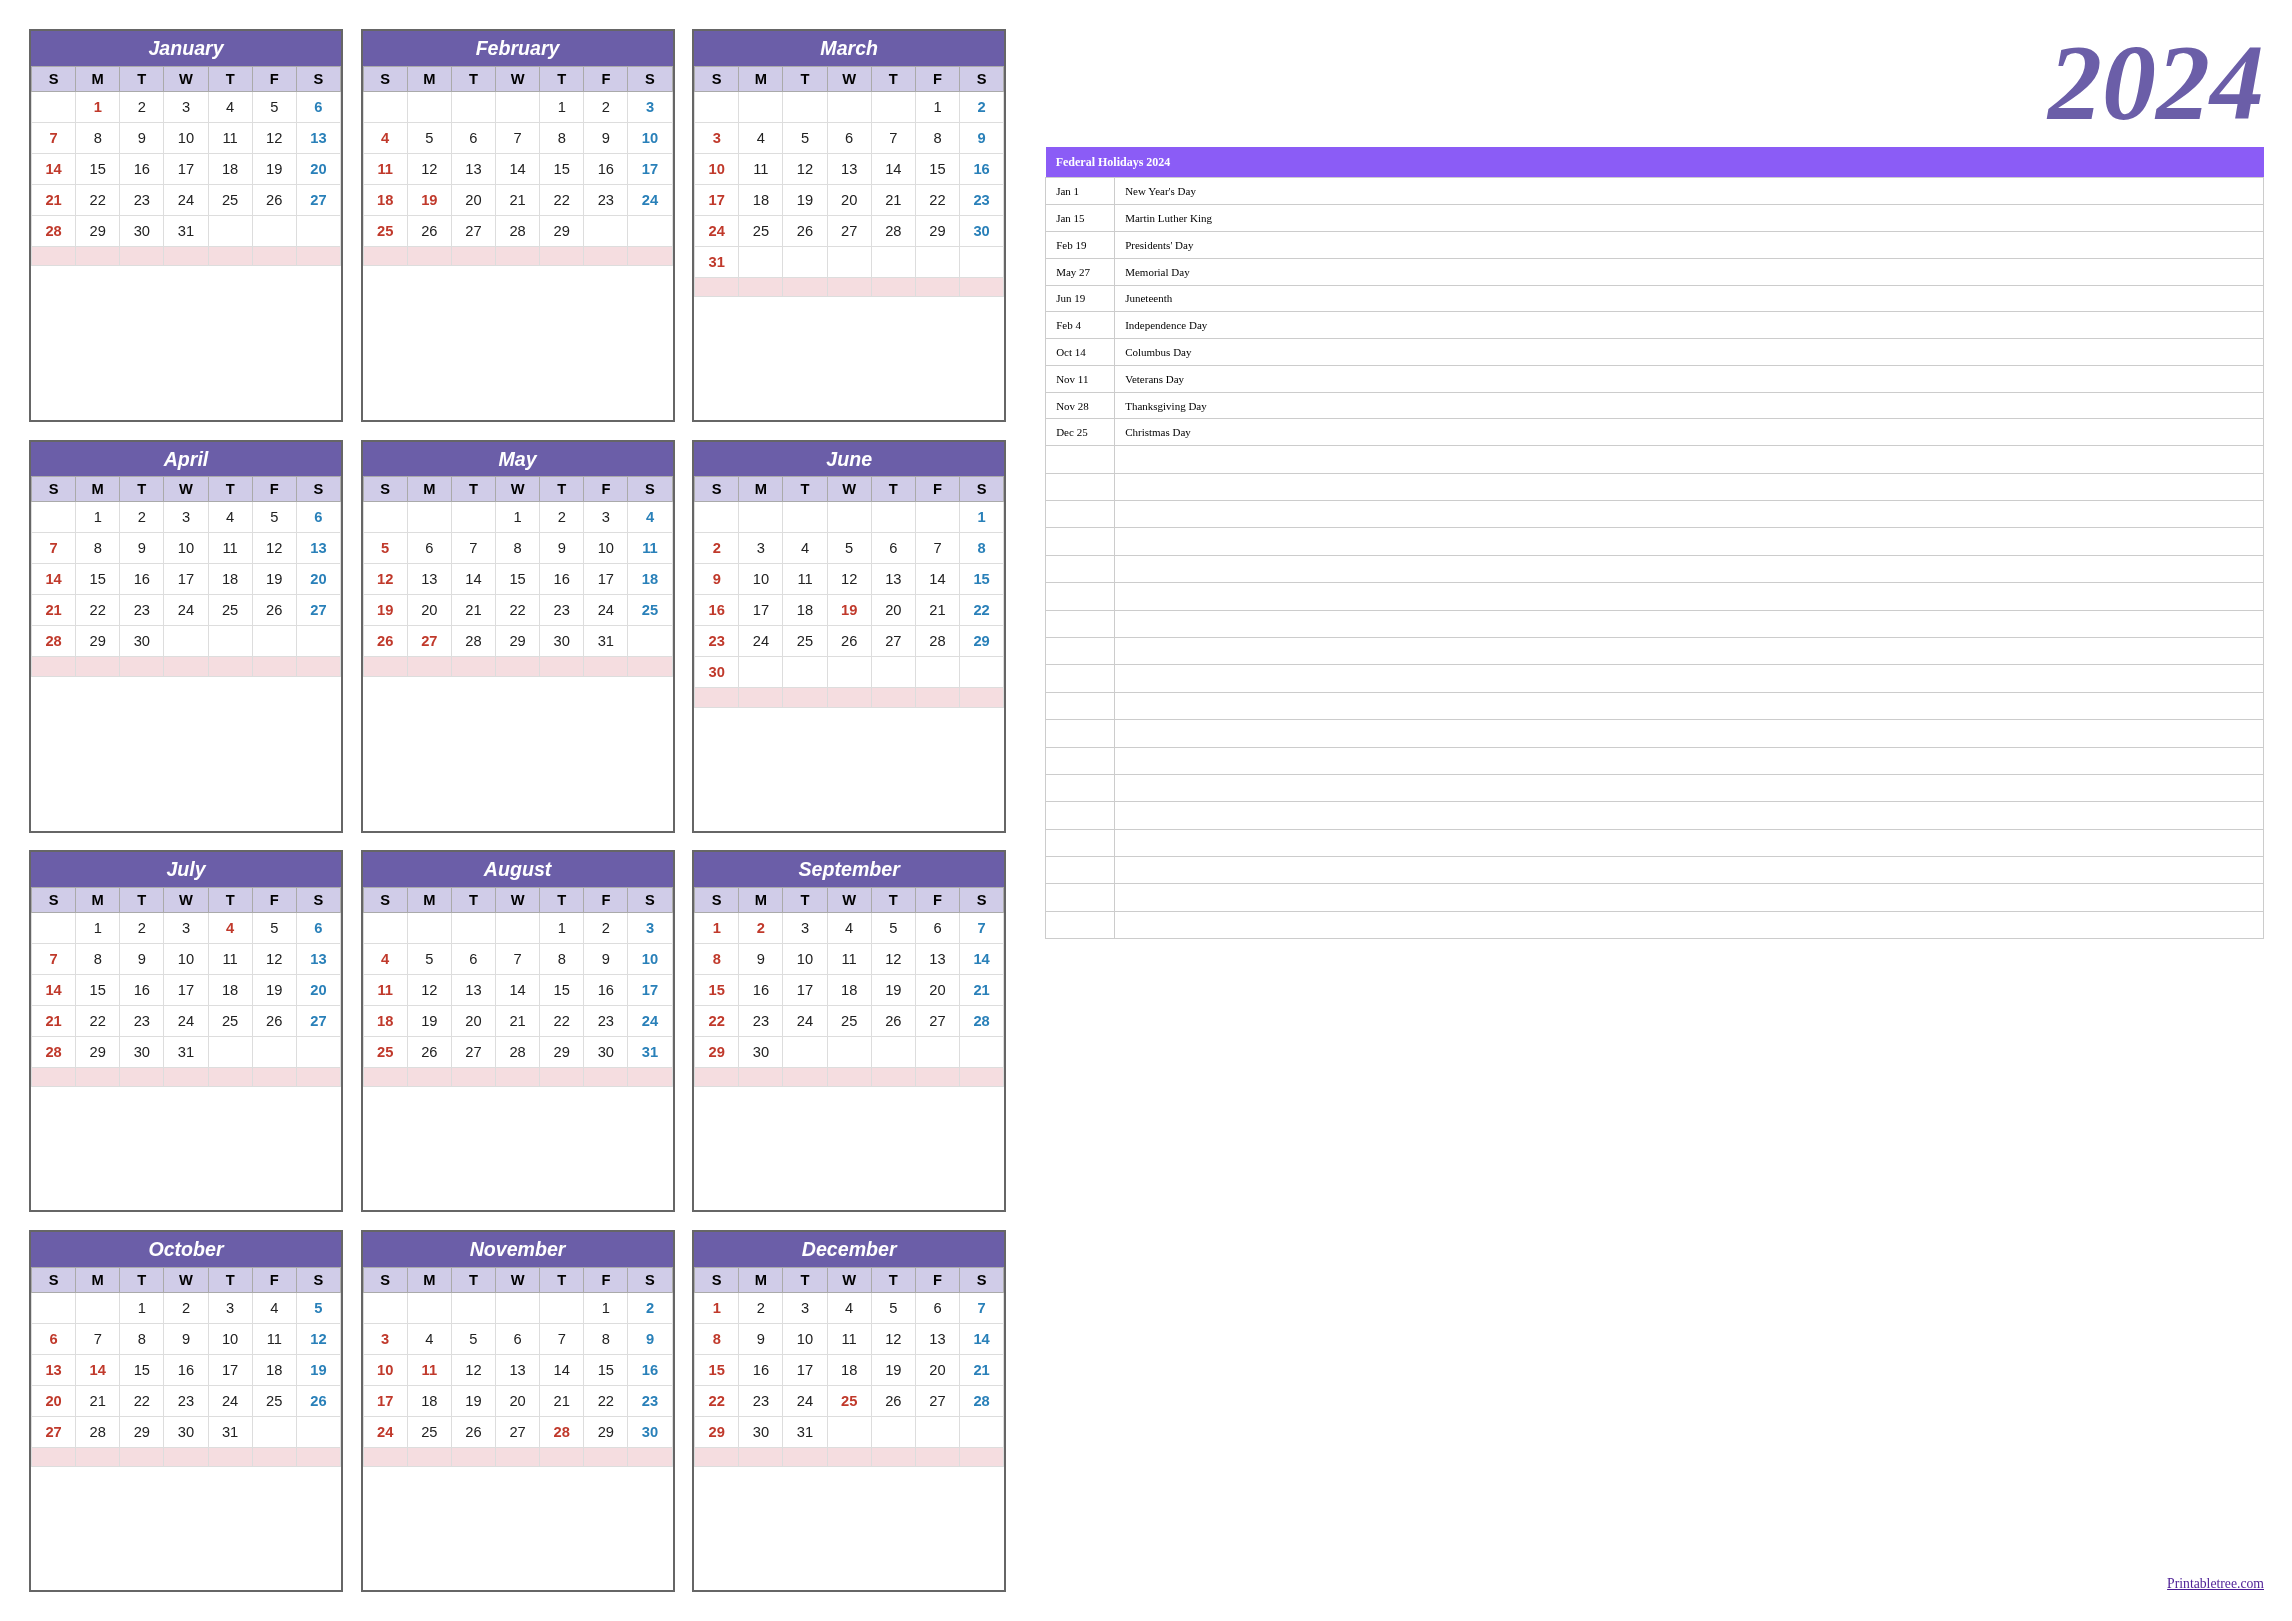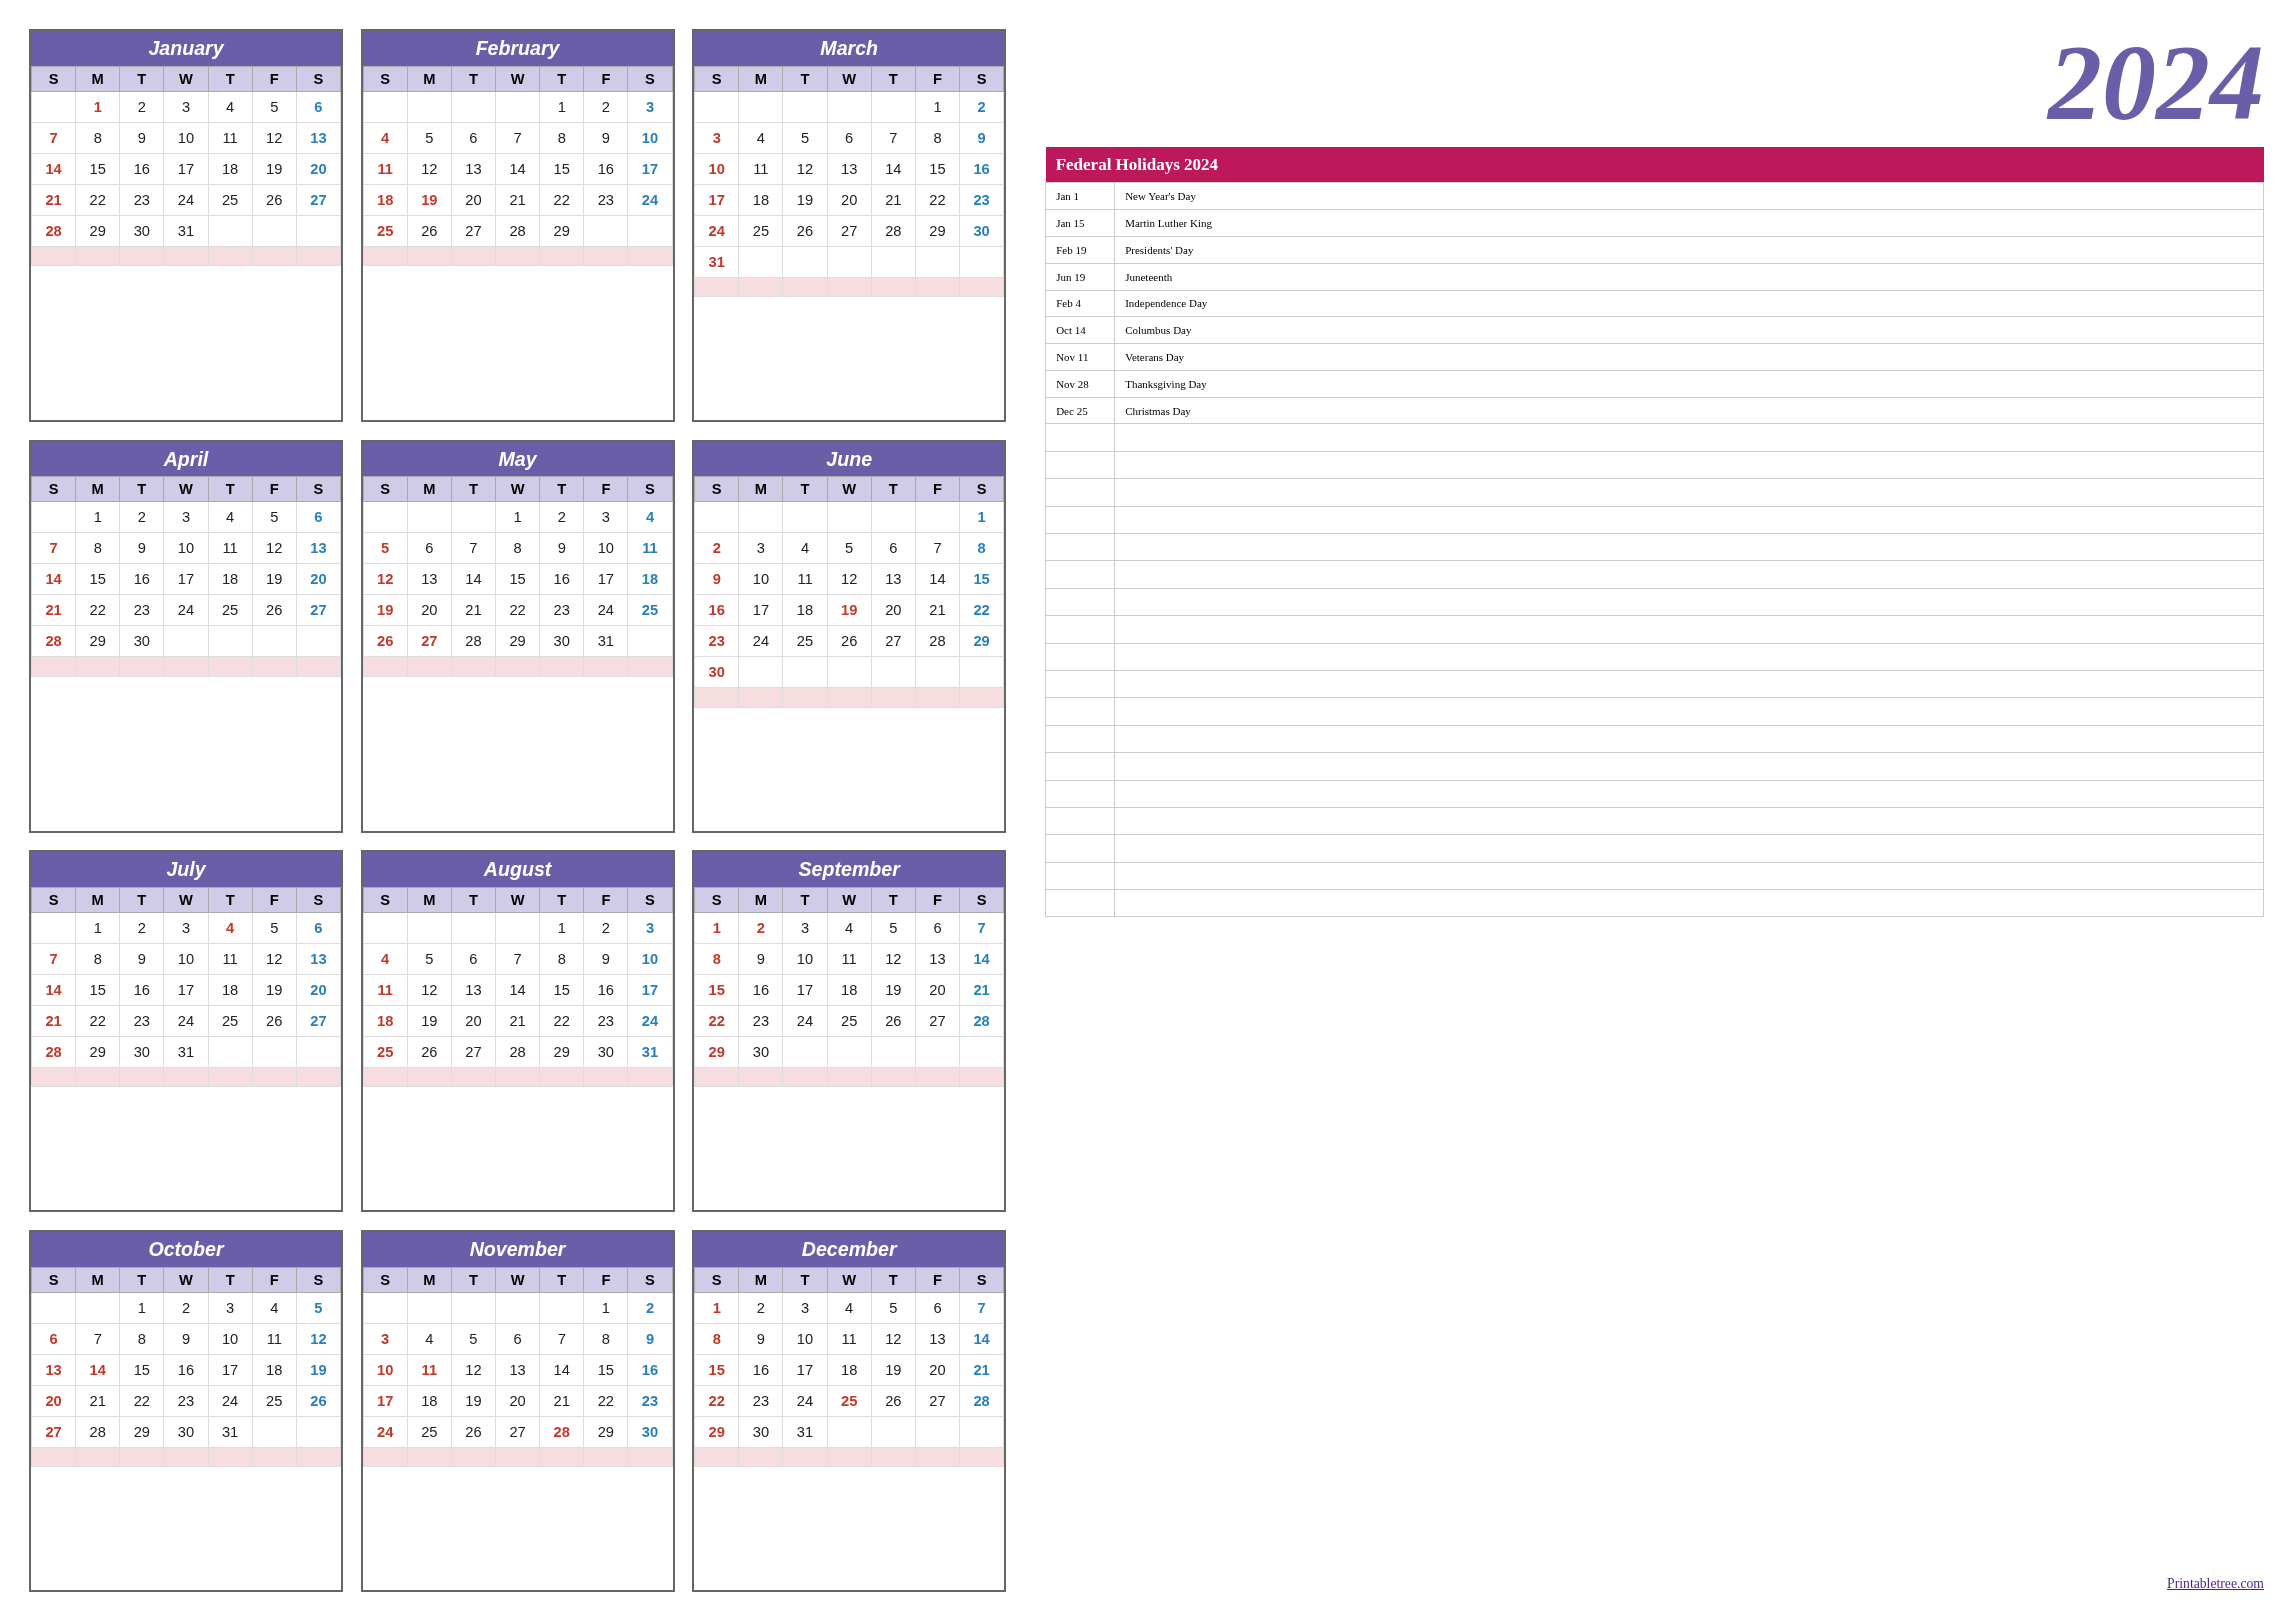--- a/index.html
+++ b/index.html
@@ -77,23 +77,23 @@
       text-align: right;
       line-height: 1;
       margin-bottom: 9.8px;
       font-style: italic;
     }
     .holidays-table {
       width: 100%;
       border-collapse: collapse;
     }
     .holidays-table thead tr th {
-      background: #be185d;
+      background: #8b5cf6;
       color: white;
-      font-size: 17px;
+      font-size: 12px;
       padding: 7.8px 9.8px;
       text-align: left;
     }
     .holidays-table tbody tr td {
       border: 1px solid #ccc;
       font-size: 11px;
       padding: 6.9px 9.8px;
     }
     .holidays-table tbody tr td:first-child {
       font-weight: normal;
@@ -1022,20 +1022,24 @@
         </tr>
         <tr>
           <td>Jan 15</td>
           <td>Martin Luther King</td>
         </tr>
         <tr>
           <td>Feb 19</td>
           <td>Presidents' Day</td>
         </tr>
         <tr>
+          <td>May 27</td>
+          <td>Memorial Day</td>
+        </tr>
+        <tr>
           <td>Jun 19</td>
           <td>Juneteenth</td>
         </tr>
         <tr>
           <td>Feb 4</td>
           <td>Independence Day</td>
         </tr>
         <tr>
           <td>Oct 14</td>
           <td>Columbus Day</td>

